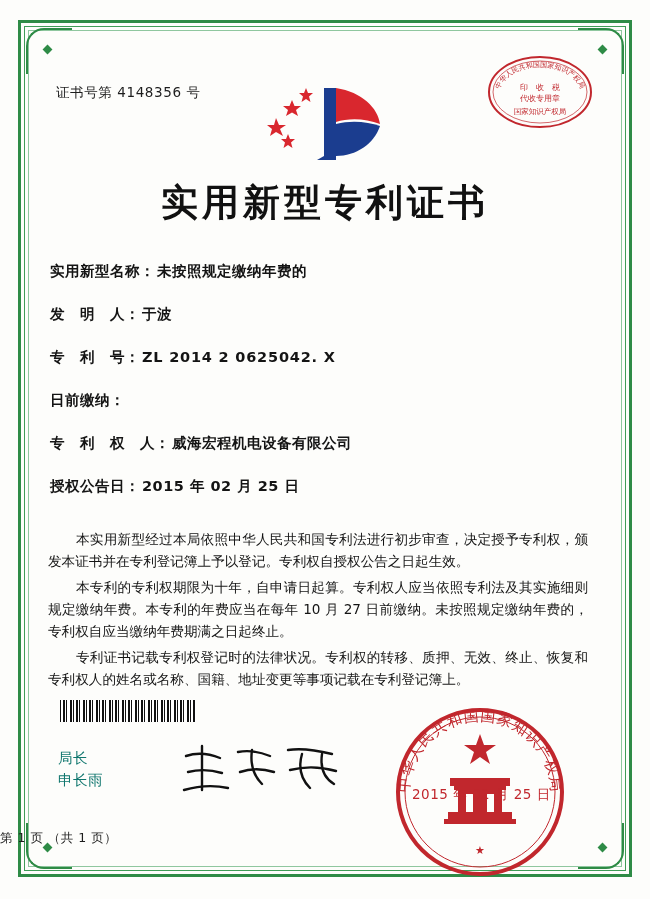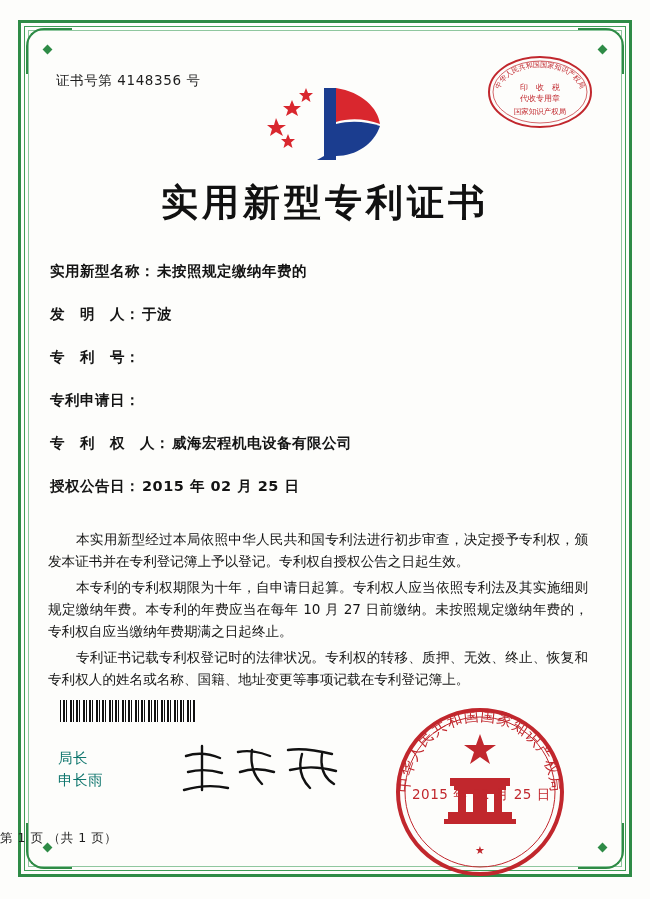--- a/index.html
+++ b/index.html
@@ -72,21 +72,21 @@
   }
   .corner-dot.tl { left: 44px; top: 46px; }
   .corner-dot.tr { right: 44px; top: 46px; }
   .corner-dot.bl { left: 44px; bottom: 48px; }
   .corner-dot.br { right: 44px; bottom: 48px; }
 
   
   .serial {
     position: absolute;
     left: 56px;
-    top: 72px;
+    top: 84px;
     font-size: 13.5px;
     letter-spacing: 0.6px;
     color: #1d1d1d;
     font-family: "DejaVu Sans", sans-serif;
   }
 
   
   .emblem {
     position: absolute;
     left: 262px;
@@ -283,23 +283,24 @@
     <div class="field-row">
       <span class="field-label">实用新型名称：</span>
       <span class="field-value">未按照规定缴纳年费的</span>
     </div>
     <div class="field-row">
       <span class="field-label">发　明　人：</span>
       <span class="field-value">于波</span>
     </div>
     <div class="field-row pat-no">
       <span class="field-label">专　利　号：</span>
-    </div>
-    <div class="field-row">
-      <span class="field-label">专利申请日：</span>
+      <span class="field-value">ZL 2014 2 0625042. X</span>
+    </div>
+    <div class="field-row">
+      <span class="field-label">日前缴纳：</span>
     </div>
     <div class="field-row">
       <span class="field-label">专　利　权　人：</span>
       <span class="field-value">威海宏程机电设备有限公司</span>
     </div>
     <div class="field-row">
       <span class="field-label">授权公告日：</span>
       <span class="field-value">2015 年 02 月 25 日</span>
     </div>
   </div>

